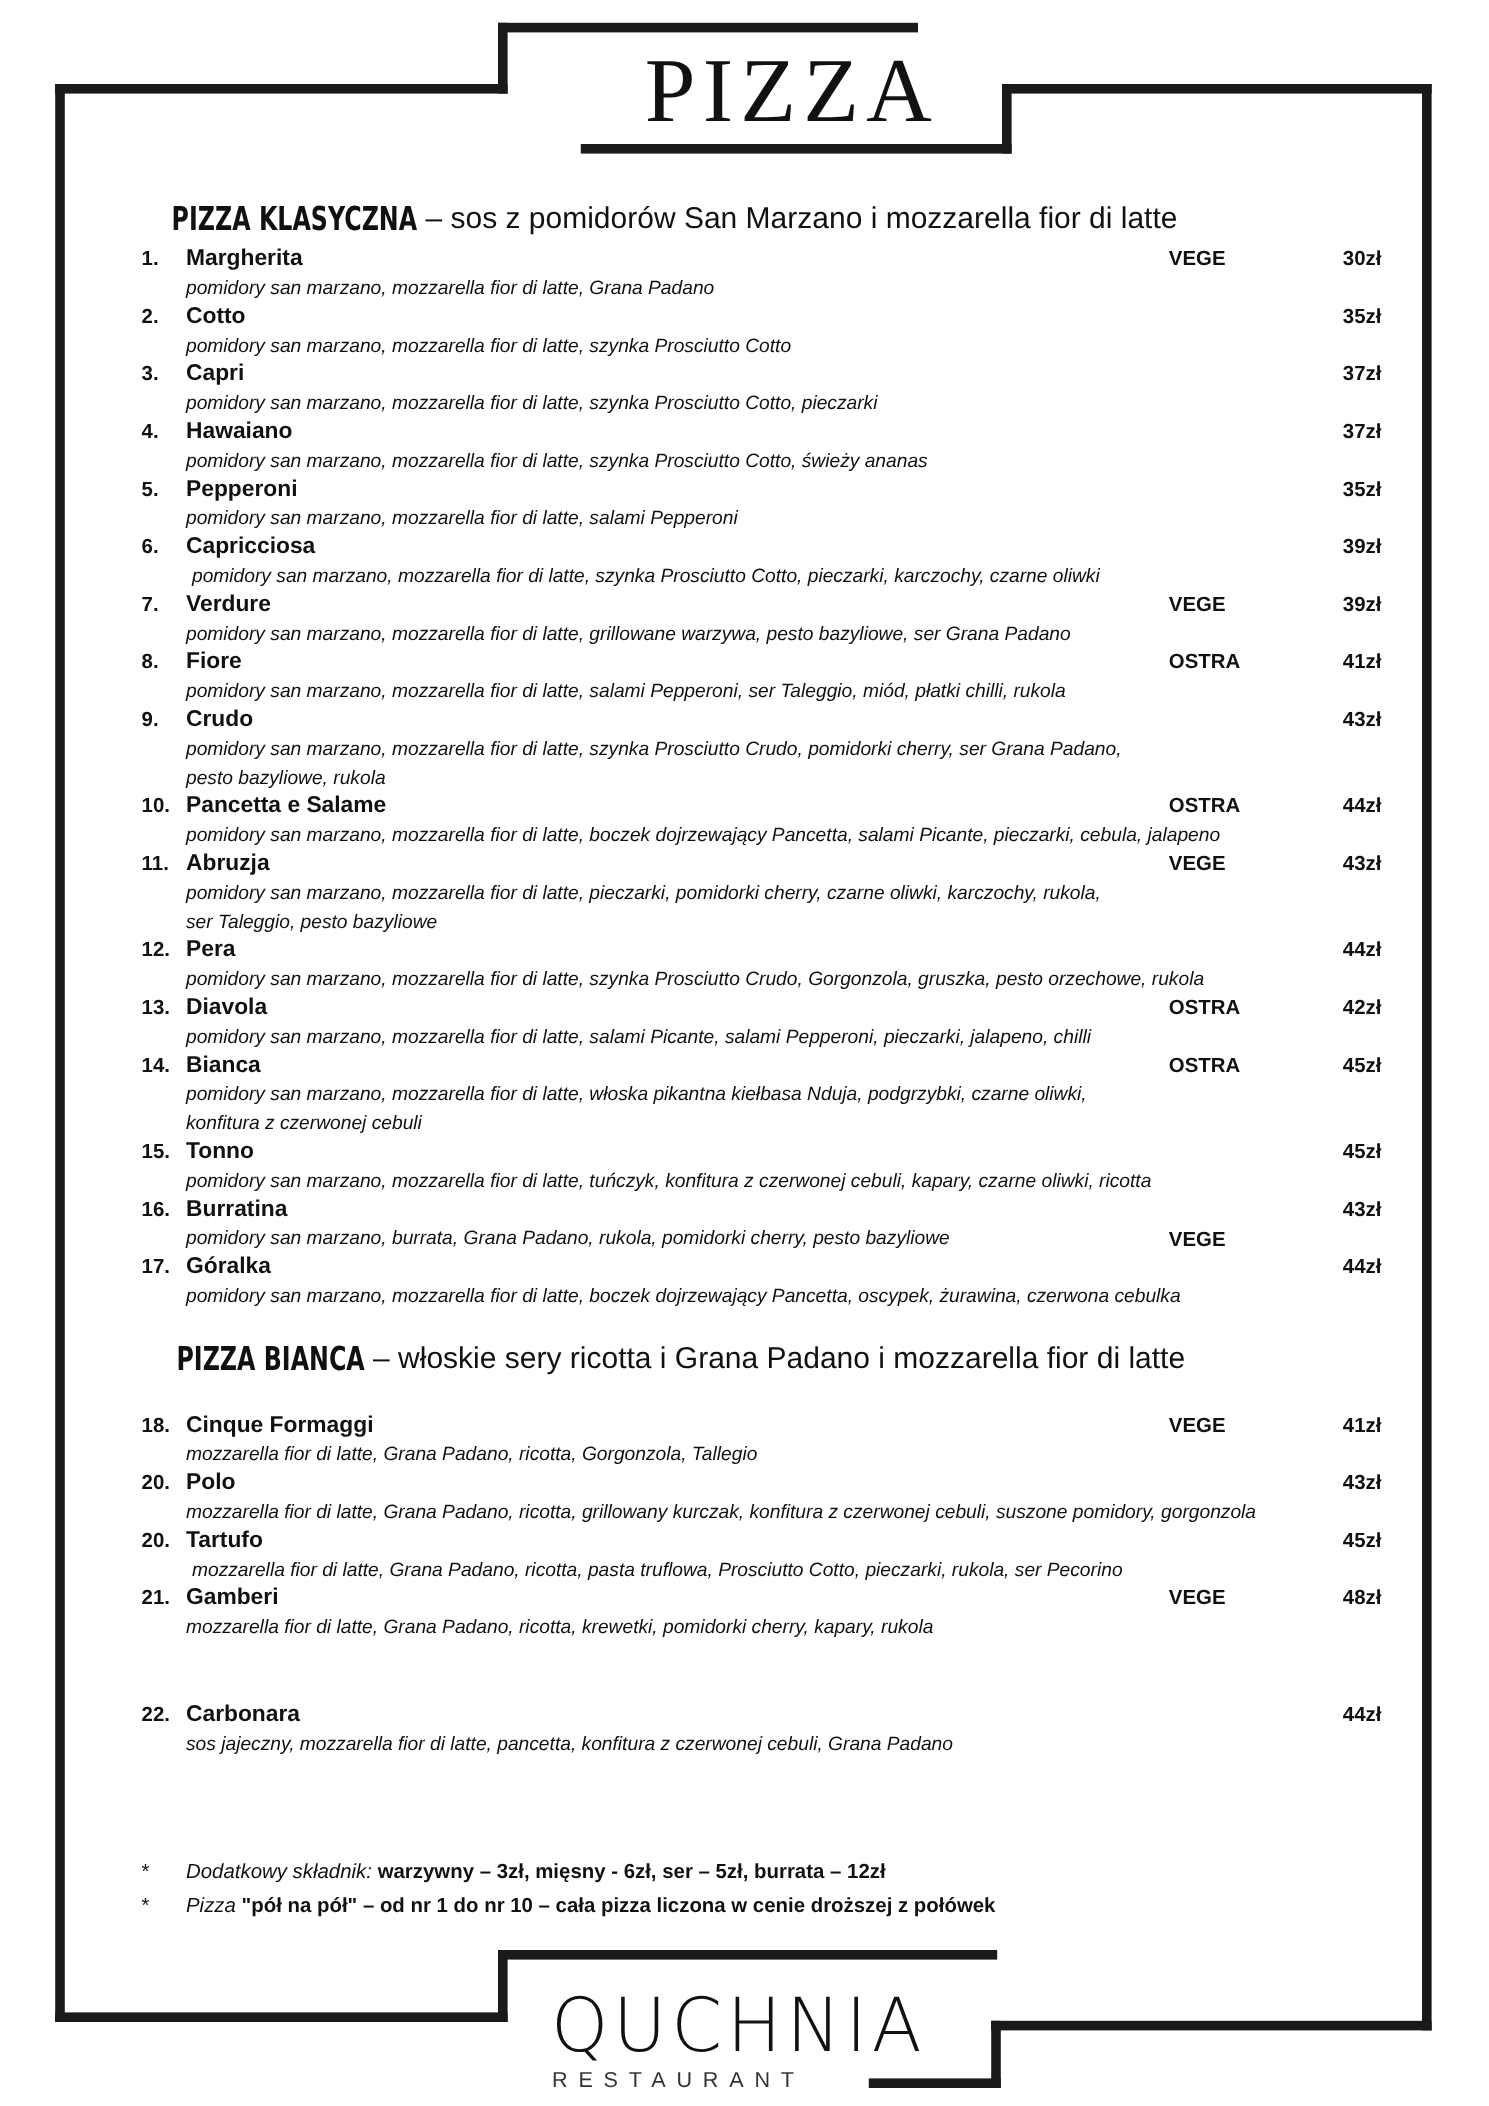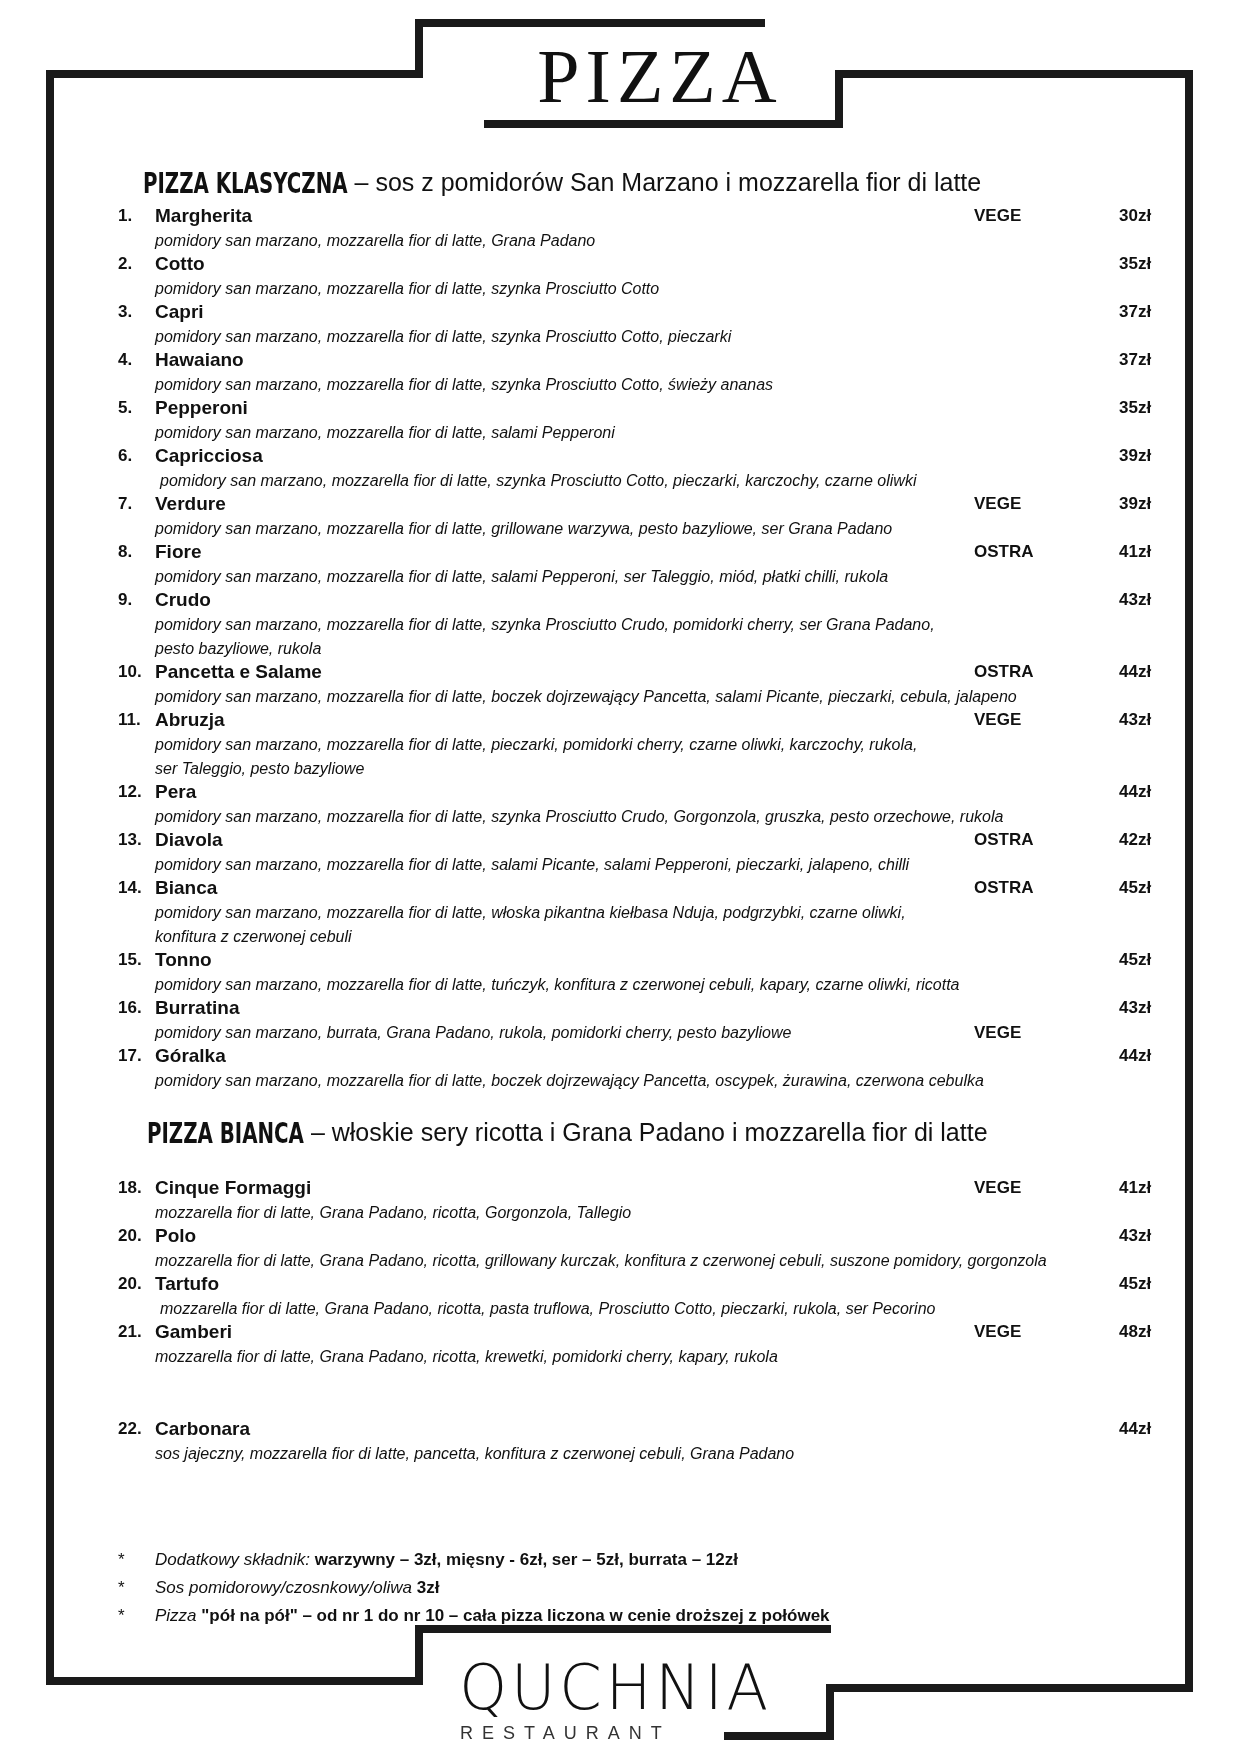--- a/index.html
+++ b/index.html
@@ -209,21 +209,18 @@
       <span class="price">44zł</span>
       <span class="desc">sos jajeczny, mozzarella fior di latte, pancetta, konfitura z czerwonej cebuli, Grana Padano</span>
     </div>
   </div>
 
 <div class="notes">
   <div class="note">
     <span class="star">*</span><span class="plain">Dodatkowy składnik: </span><span class="bold">warzywny – 3zł, mięsny - 6zł, ser – 5zł, burrata – 12zł</span>
   </div>
   <div class="note">
-    <span class="star">*</span><span class="plain">Sos pomidorowy/czosnkowy/oliwa </span><span class="bold">3zł</span>
-  </div>
-  <div class="note">
     <span class="star">*</span><span class="plain">Pizza  </span><span class="bold">"pół na pół" – od nr 1 do nr 10 – cała pizza liczona w cenie droższej z połówek</span>
   </div>
 </div>
 
 <div class="brand">QUCHNIA</div>
 <div class="brand-sub">RESTAURANT</div>
 
 </body></html>

